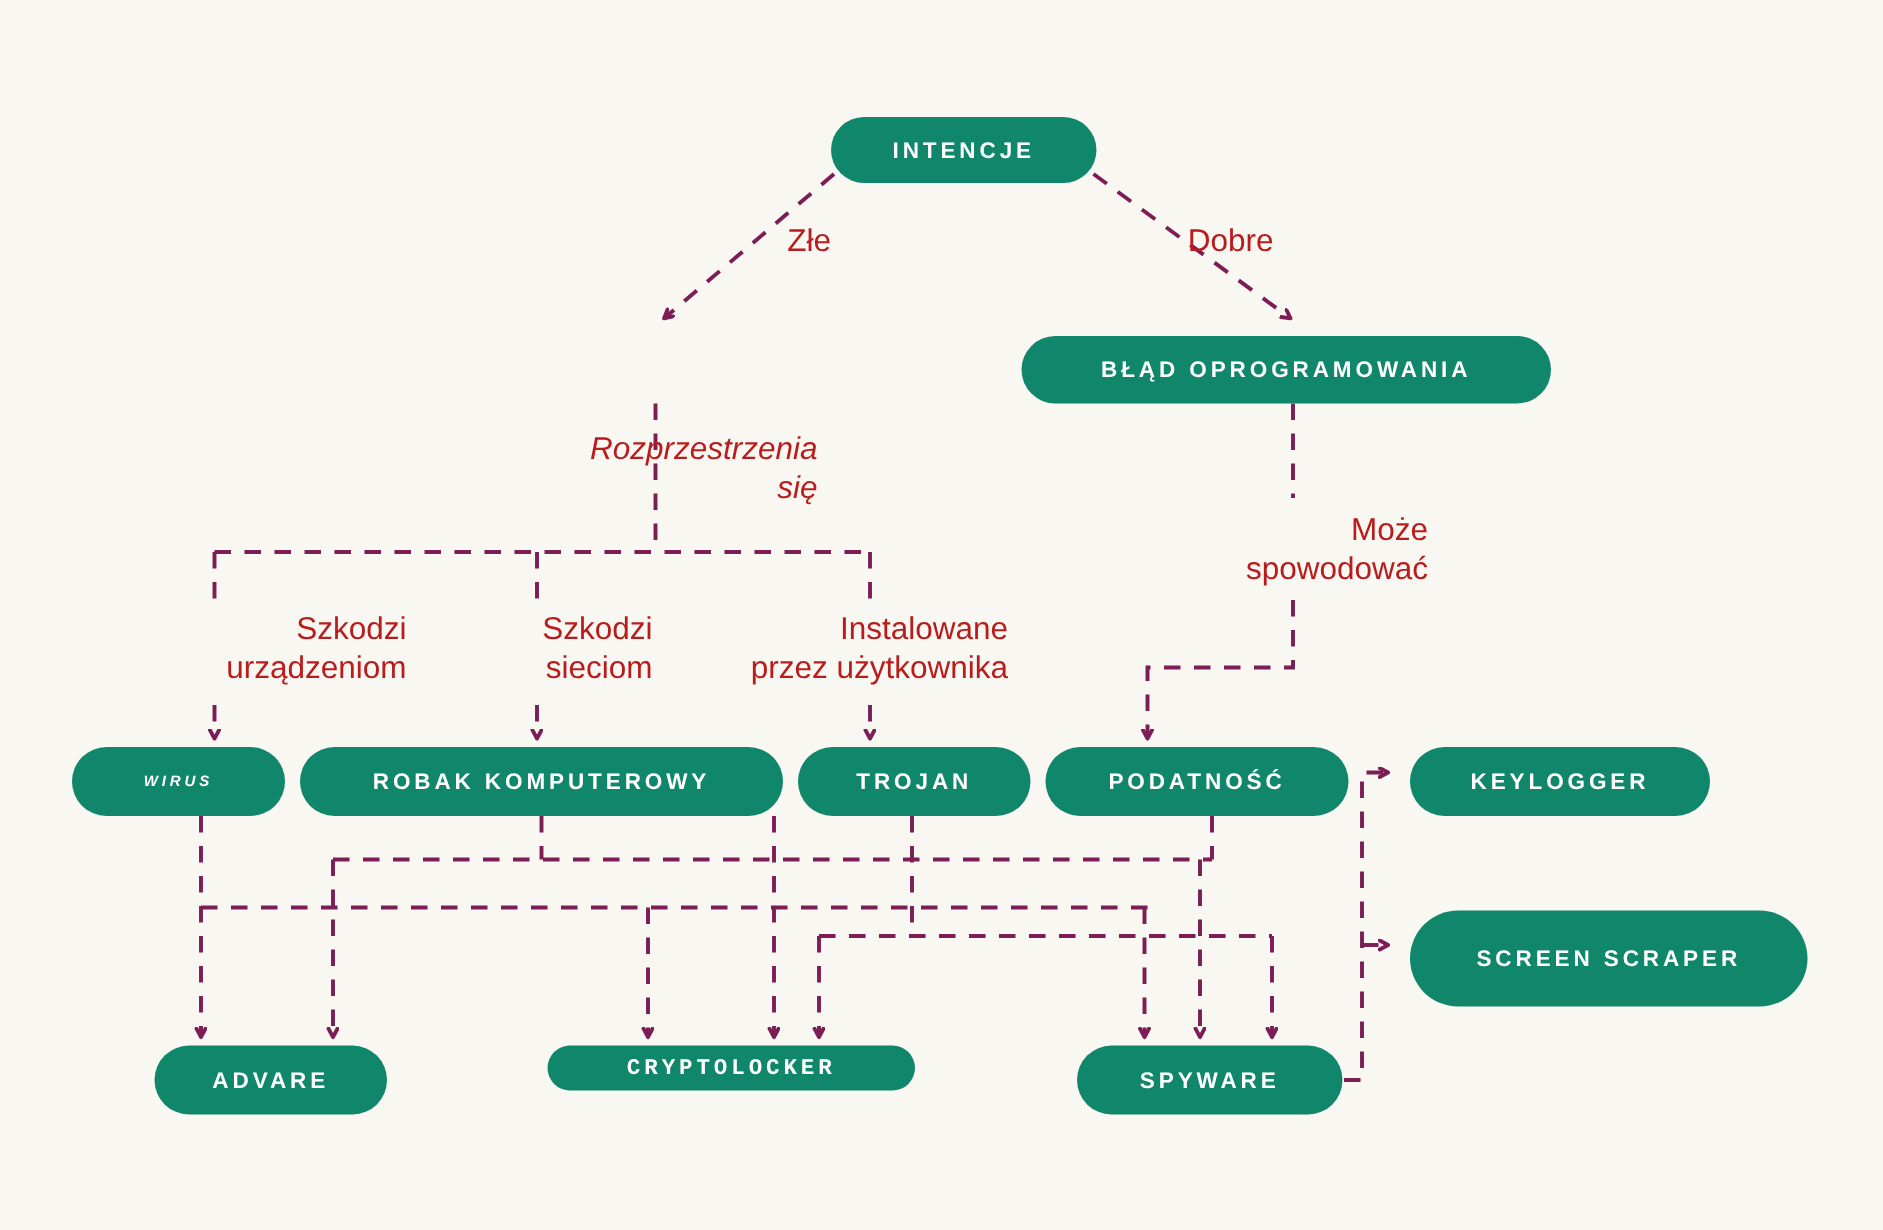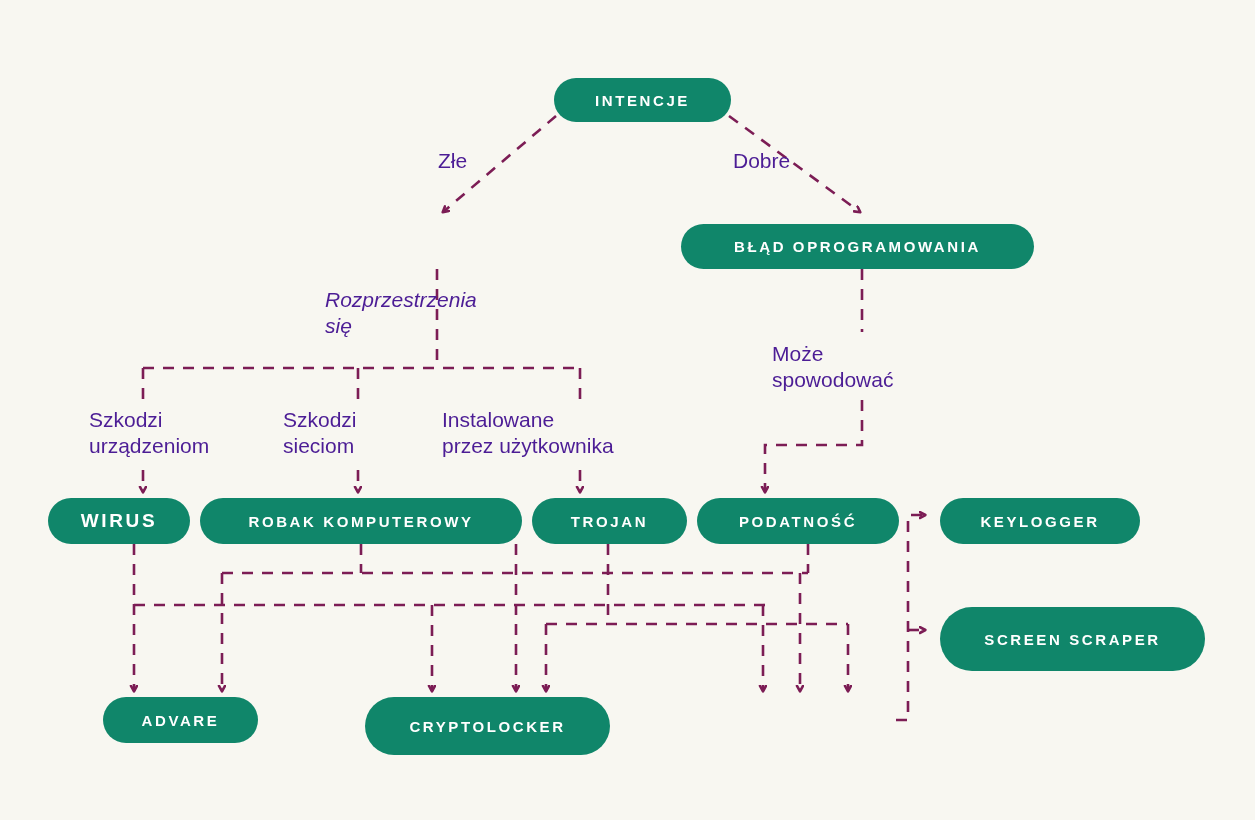--- a/index.html
+++ b/index.html
@@ -18,24 +18,24 @@
     border-radius:999px;
     display:flex;align-items:center;justify-content:center;
     font-weight:bold;
     letter-spacing:2.6px;
     white-space:nowrap;
     box-sizing:border-box;
     z-index:3;
   }
   .elabel{
     position:absolute;
-    color:#4c1d95;
+    color:#b91c1c;
     font-size:21px;
     line-height:26px;
-    text-align:left;
+    text-align:right;
     white-space:pre;
     z-index:2;
   }
 </style>
 </head>
 <body>
 
 <div id="stage">
 
   <svg id="wires" viewBox="0 0 1255 820" xmlns="http://www.w3.org/2000/svg">
@@ -84,28 +84,29 @@
       <path d="M 808,544 L 808,573"></path>
 
       <path d="M 896,720 L 908,720 L 908,515 L 925,515" marker-end="url(#ah)"></path>
       <path d="M 908,630 L 925,630" marker-end="url(#ah)"></path>
 
     </g>
   </svg>
 
   <div class="node" style="left:554px;top:78px;width:177px;height:44px;font-size:15px;">INTENCJE</div>
   <div class="node" style="left:681px;top:224px;width:353px;height:45px;font-size:15px;">BŁĄD OPROGRAMOWANIA</div>
-  <div class="node" style="left:48px;top:498px;width:142px;height:46px;font-size:19px;">WIRUS</div>
+  <div class="node" style="left:48px;top:498px;width:142px;height:46px;font-size:10px;font-style:italic;">WIRUS</div>
   <div class="node" style="left:200px;top:498px;width:322px;height:46px;font-size:15px;">ROBAK KOMPUTEROWY</div>
   <div class="node" style="left:532px;top:498px;width:155px;height:46px;font-size:15px;">TROJAN</div>
   <div class="node" style="left:697px;top:498px;width:202px;height:46px;font-size:15px;">PODATNOŚĆ</div>
   <div class="node" style="left:940px;top:498px;width:200px;height:46px;font-size:15px;">KEYLOGGER</div>
   <div class="node" style="left:940px;top:607px;width:265px;height:64px;font-size:15px;">SCREEN SCRAPER</div>
   <div class="node" style="left:103px;top:697px;width:155px;height:46px;font-size:15px;">ADVARE</div>
-  <div class="node" style="left:365px;top:697px;width:245px;height:58px;font-size:15px;">CRYPTOLOCKER</div>
+  <div class="node" style="left:365px;top:697px;width:245px;height:30px;font-size:15px;font-family:Liberation Mono, monospace;">CRYPTOLOCKER</div>
+  <div class="node" style="left:718px;top:697px;width:177px;height:46px;font-size:15px;">SPYWARE</div>
 
   <div class="elabel" style="left:438px;top:148px;width:116px;">Złe</div>
   <div class="elabel" style="left:733px;top:148px;width:116px;">Dobre</div>
   <div class="elabel" style="left:325px;top:287px;width:220px;font-style:italic;">Rozprzestrzenia
 się</div>
   <div class="elabel" style="left:772px;top:341px;width:180px;">Może
 spowodować</div>
   <div class="elabel" style="left:89px;top:407px;width:182px;">Szkodzi
 urządzeniom</div>
   <div class="elabel" style="left:283px;top:407px;width:152px;">Szkodzi

